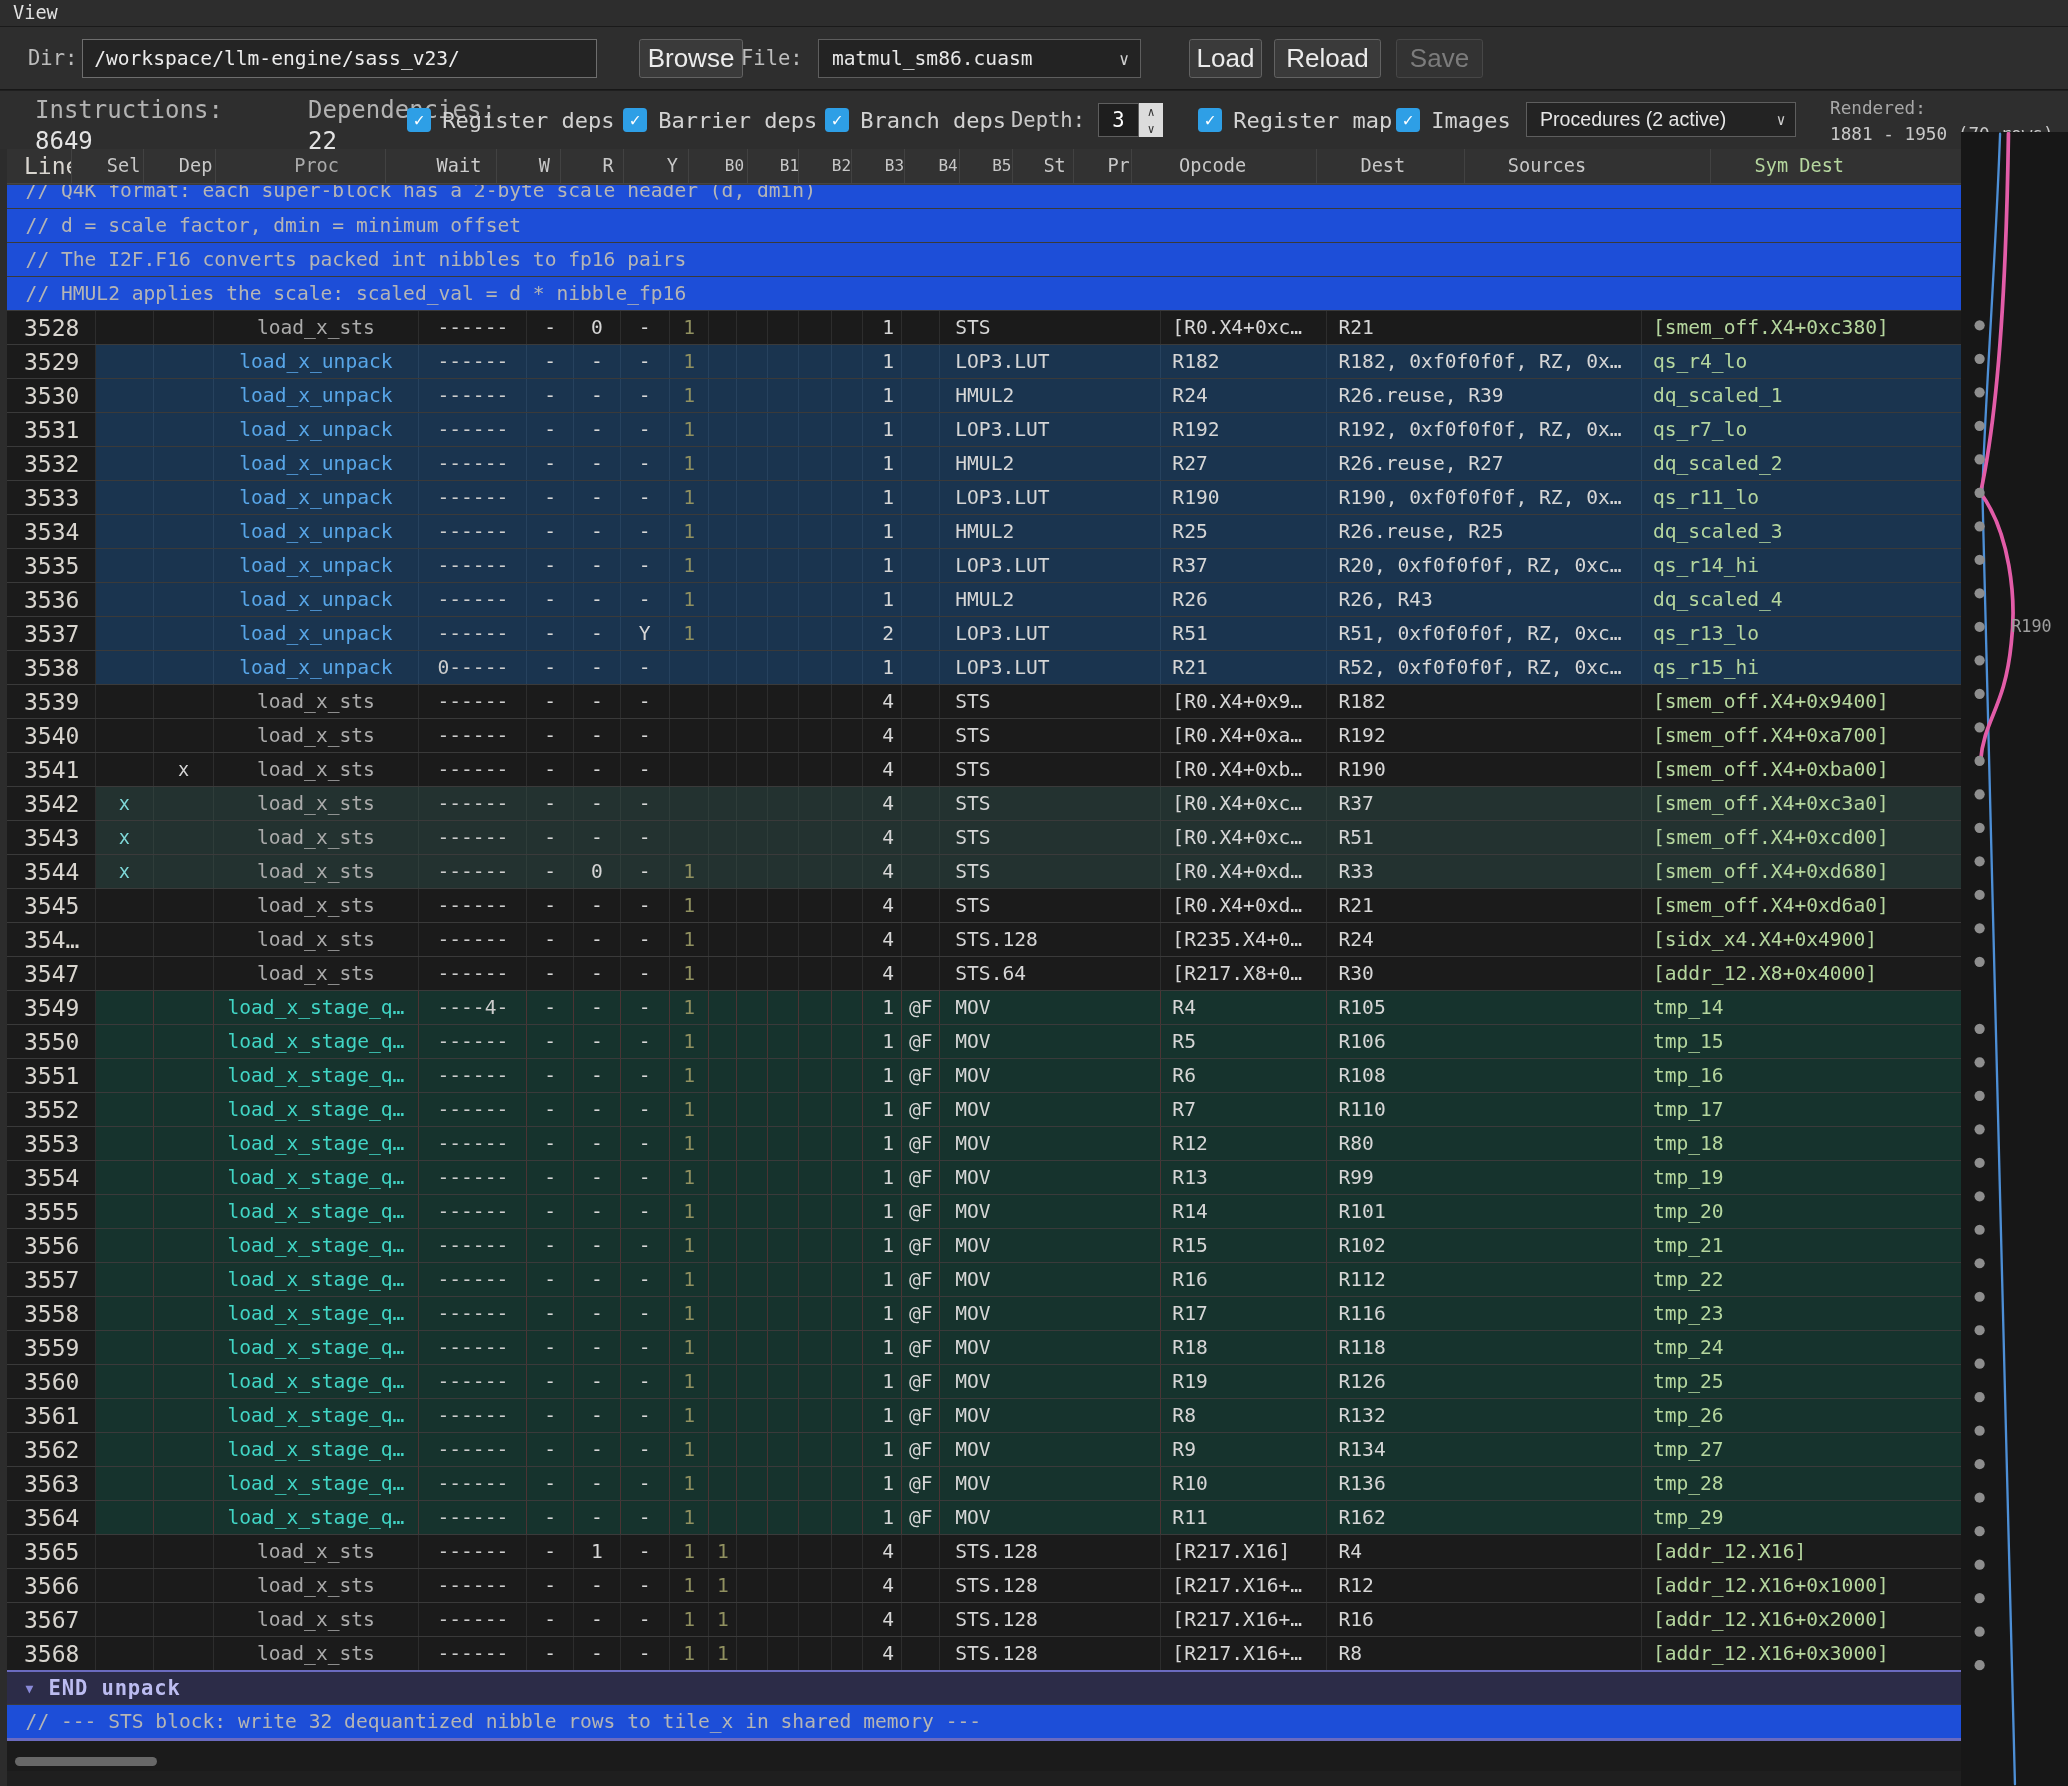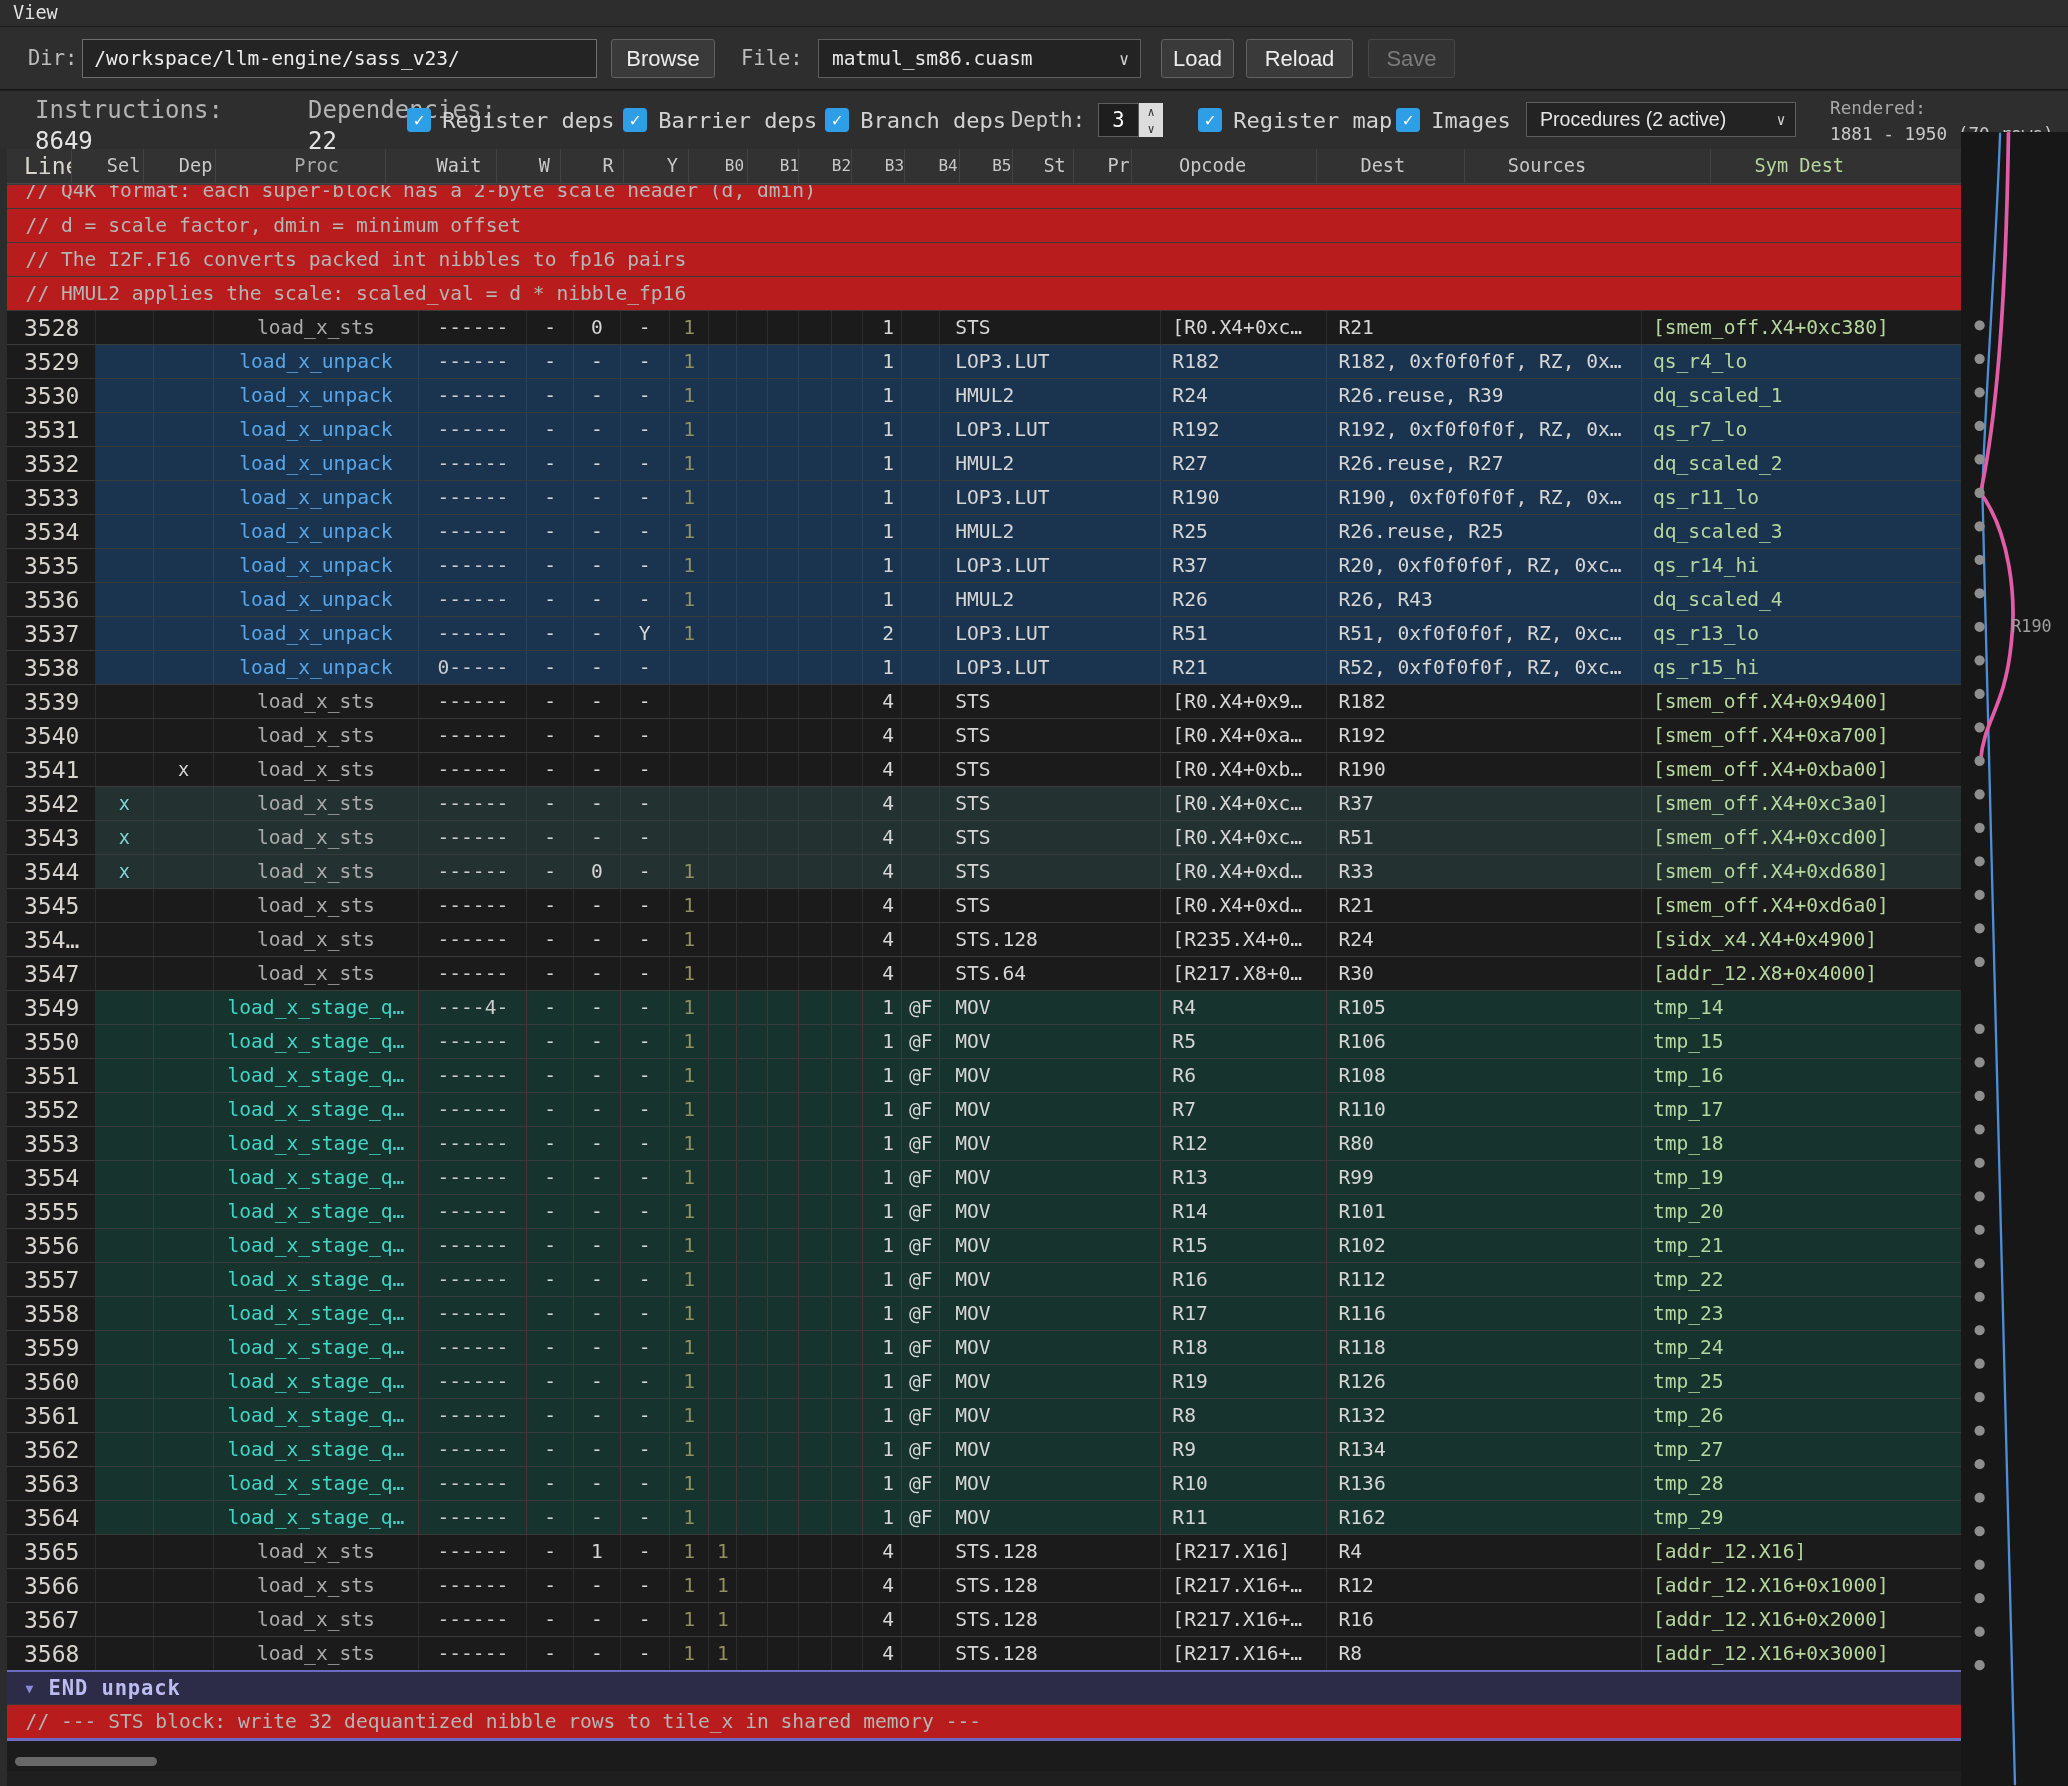--- a/index.html
+++ b/index.html
@@ -12,22 +12,22 @@
   .menu-item{position:absolute;left:13px;top:0;line-height:26px;font-size:18.6px;color:#e2e2e2;}
 
   
   .toolbar{position:absolute;left:0;top:27px;width:100%;height:62px;background:#2e2e2e;
            border-bottom:1.9px solid #171717;}
   .tlabel{position:absolute;top:0;height:62px;line-height:62px;font-size:20.5px;color:#bdbdbd;}
   .tinput{position:absolute;top:12px;height:39px;background:#242424;border:0.9px solid #6e6e6e;
           color:#ececec;font-size:19.6px;font-family:"DejaVu Sans Mono",monospace;
           padding:0 11.2px;box-sizing:border-box;outline:none;}
   .btn{position:absolute;top:12px;height:39px;background:#3a3a3a;border:0.9px solid #626262;
-       border-radius:2.8px;color:#ececec;font-size:22px;font-family:"Liberation Sans",sans-serif;
-       text-align:right;box-sizing:border-box;cursor:pointer;display:flex;align-items:center;justify-content:center;}
+       border-radius:2.8px;color:#ececec;font-size:26px;font-family:"Liberation Sans",sans-serif;
+       text-align:right;box-sizing:border-box;cursor:pointer;display:flex;align-items:center;justify-content:center;margin-left:28px;}
   .btn.disabled{background:#333333;border-color:#474747;color:#7c7c7c;}
   .selectbox{position:absolute;top:12px;height:39px;background:#232323;border:0.9px solid #5e5e5e;
              box-sizing:border-box;display:flex;align-items:center;cursor:pointer;}
   .selectbox .val{flex:1;padding-left:13px;font-size:19.6px;color:#e8e8e8;white-space:nowrap;overflow:hidden;}
   .selectbox .chev{width:32px;text-align:center;color:#cfcfcf;font-size:17px;}
 
   
   .statsbar{position:absolute;left:0;top:91px;width:100%;height:58px;background:#2e2e2e;
             border-bottom:1.9px solid #141414;}
   .statblock .lbl{font-size:24px;color:#b3b3b3;}
@@ -88,21 +88,21 @@
   .row.unpack .cell{background:#1a344f;border-right-color:#27425e;}
   .row.unpack .c-proc{color:#58a6e8;}
   .row.selected .cell{background:#233230;border-right-color:#2f3d3a;}
   .row.staged .cell{background:#16332d;border-right-color:#4c3434;}
   .row.staged .c-proc{color:#41d6c6;}
   .row .c-line{background:#1b1b1b !important;border-right-color:#2d2d2d !important;}
   .olive{color:#919160;}
   .selx{color:#7fd8d8;font-size:18.6px;}
   .depx{color:#d5d5d5;font-size:18.6px;}
   
-  .crow{height:34px;border-top:0.9px solid #3a3a3a;box-sizing:border-box;background:#b91c1c;
+  .crow{height:34px;border-top:0.9px solid #3a3a3a;box-sizing:border-box;background:#1d4ed8;
         display:flex;align-items:center;}
   .ctext{padding-left:18.6px;font-size:19.6px;color:#b5b5b5;white-space:nowrap;}
   .srow{height:34px;border-top:2.8px solid #6b6bc0;box-sizing:border-box;background:#2c2c48;
         display:flex;align-items:center;cursor:pointer;}
   .srow .tri{color:#8a8ad8;font-size:13px;margin:0 15px 0 18.6px;}
   .srow .stext{font-size:20.5px;font-weight:bold;color:#bcbcf0;letter-spacing:0.9px;}
   .divider{height:2.8px;background:#6b6bc0;}
   .bottomstrip{position:relative;background:#1b1b1b;height:30px;}
   .hscroll{position:absolute;left:7.5px;bottom:4.7px;width:142px;height:9.3px;border-radius:4.7px;background:#686868;cursor:pointer;}
 

